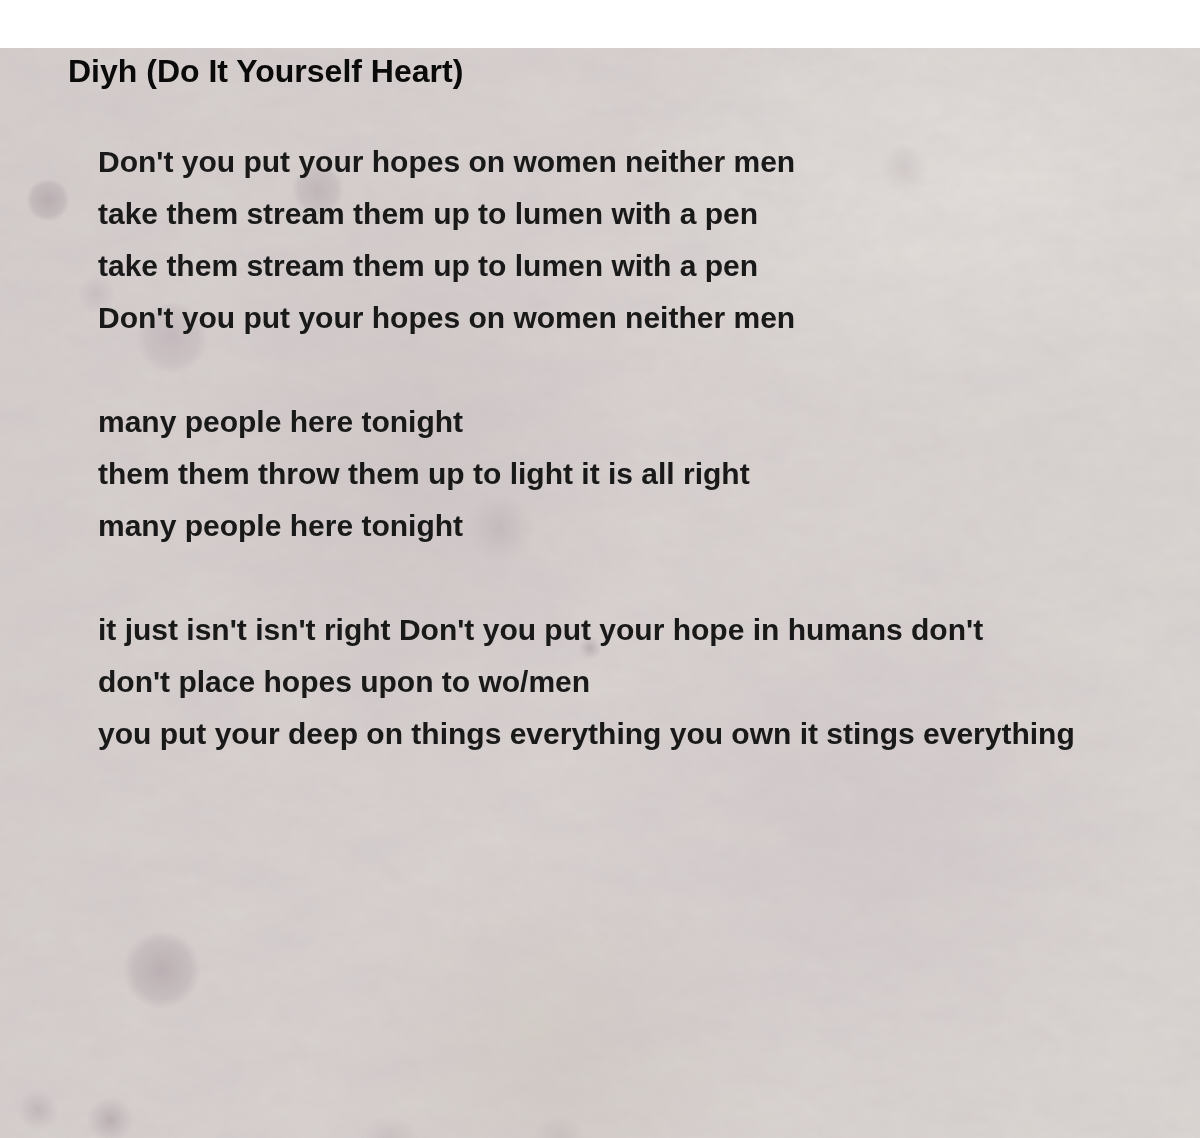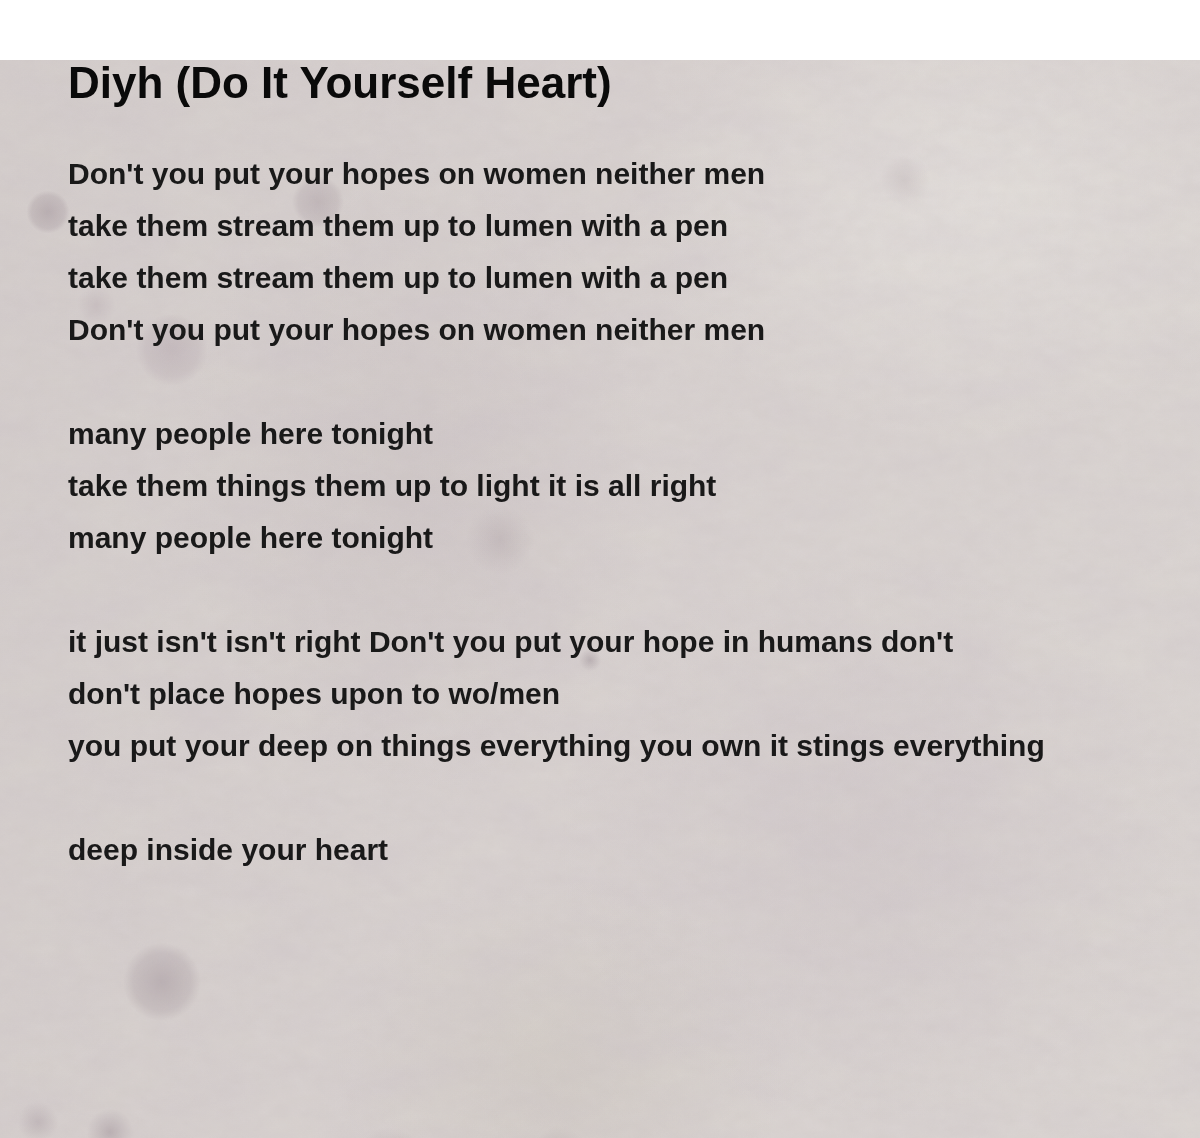--- a/index.html
+++ b/index.html
@@ -42,40 +42,41 @@
     position: absolute;
     inset: 0;
     pointer-events: none;
   }
   .content {
     position: relative;
     z-index: 2;
     padding: 0 50px 0 68px;
   }
   h1.title {
-    margin: 60px 0 0 0;
-    font-size: 44px;
+    margin: 48px 0 0 0;
+    font-size: 32px;
     line-height: 46px;
     font-weight: bold;
     color: var(--title, #0a0a0a);
     letter-spacing: 0px;
   }
   .poem {
     margin-top: 42px;
   }
   .stanza {
     margin: 0 0 52px 0;
   }
   .line {
     display: block;
     font-size: 30px;
     line-height: 52px;
     font-weight: bold;
     color: var(--text, #191919);
     white-space: pre-wrap;
+    margin-left: 30px;
   }
   .author {
     margin-top: 14px;
     font-size: 38px;
     line-height: 46px;
     font-style: italic;
     font-weight: normal;
     color: var(--text, #191919);
   }
 </style>
@@ -113,31 +114,28 @@
 
       <p class="stanza">
         <span class="line">Don't you put your hopes on women neither men</span>
         <span class="line">take them stream them up to lumen with a pen</span>
         <span class="line">take them stream them up to lumen with a pen</span>
         <span class="line">Don't you put your hopes on women neither men</span>
       </p>
 
       <p class="stanza">
         <span class="line">many people here tonight</span>
-        <span class="line">take them things them up to light it is all right</span>
+        <span class="line">them them throw them up to light it is all right</span>
         <span class="line">many people here tonight</span>
       </p>
 
       <p class="stanza">
         <span class="line">it just isn't isn't right Don't you put your hope in humans don't</span>
         <span class="line">don't place hopes upon to wo/men</span>
         <span class="line">you put your deep on things everything you own it stings everything</span>
       </p>
 
-      <p class="stanza">
-        <span class="line">deep inside your heart</span>
-      </p>
 
     </div>
 
 
   </div>
 </div>
 
 </body></html>

